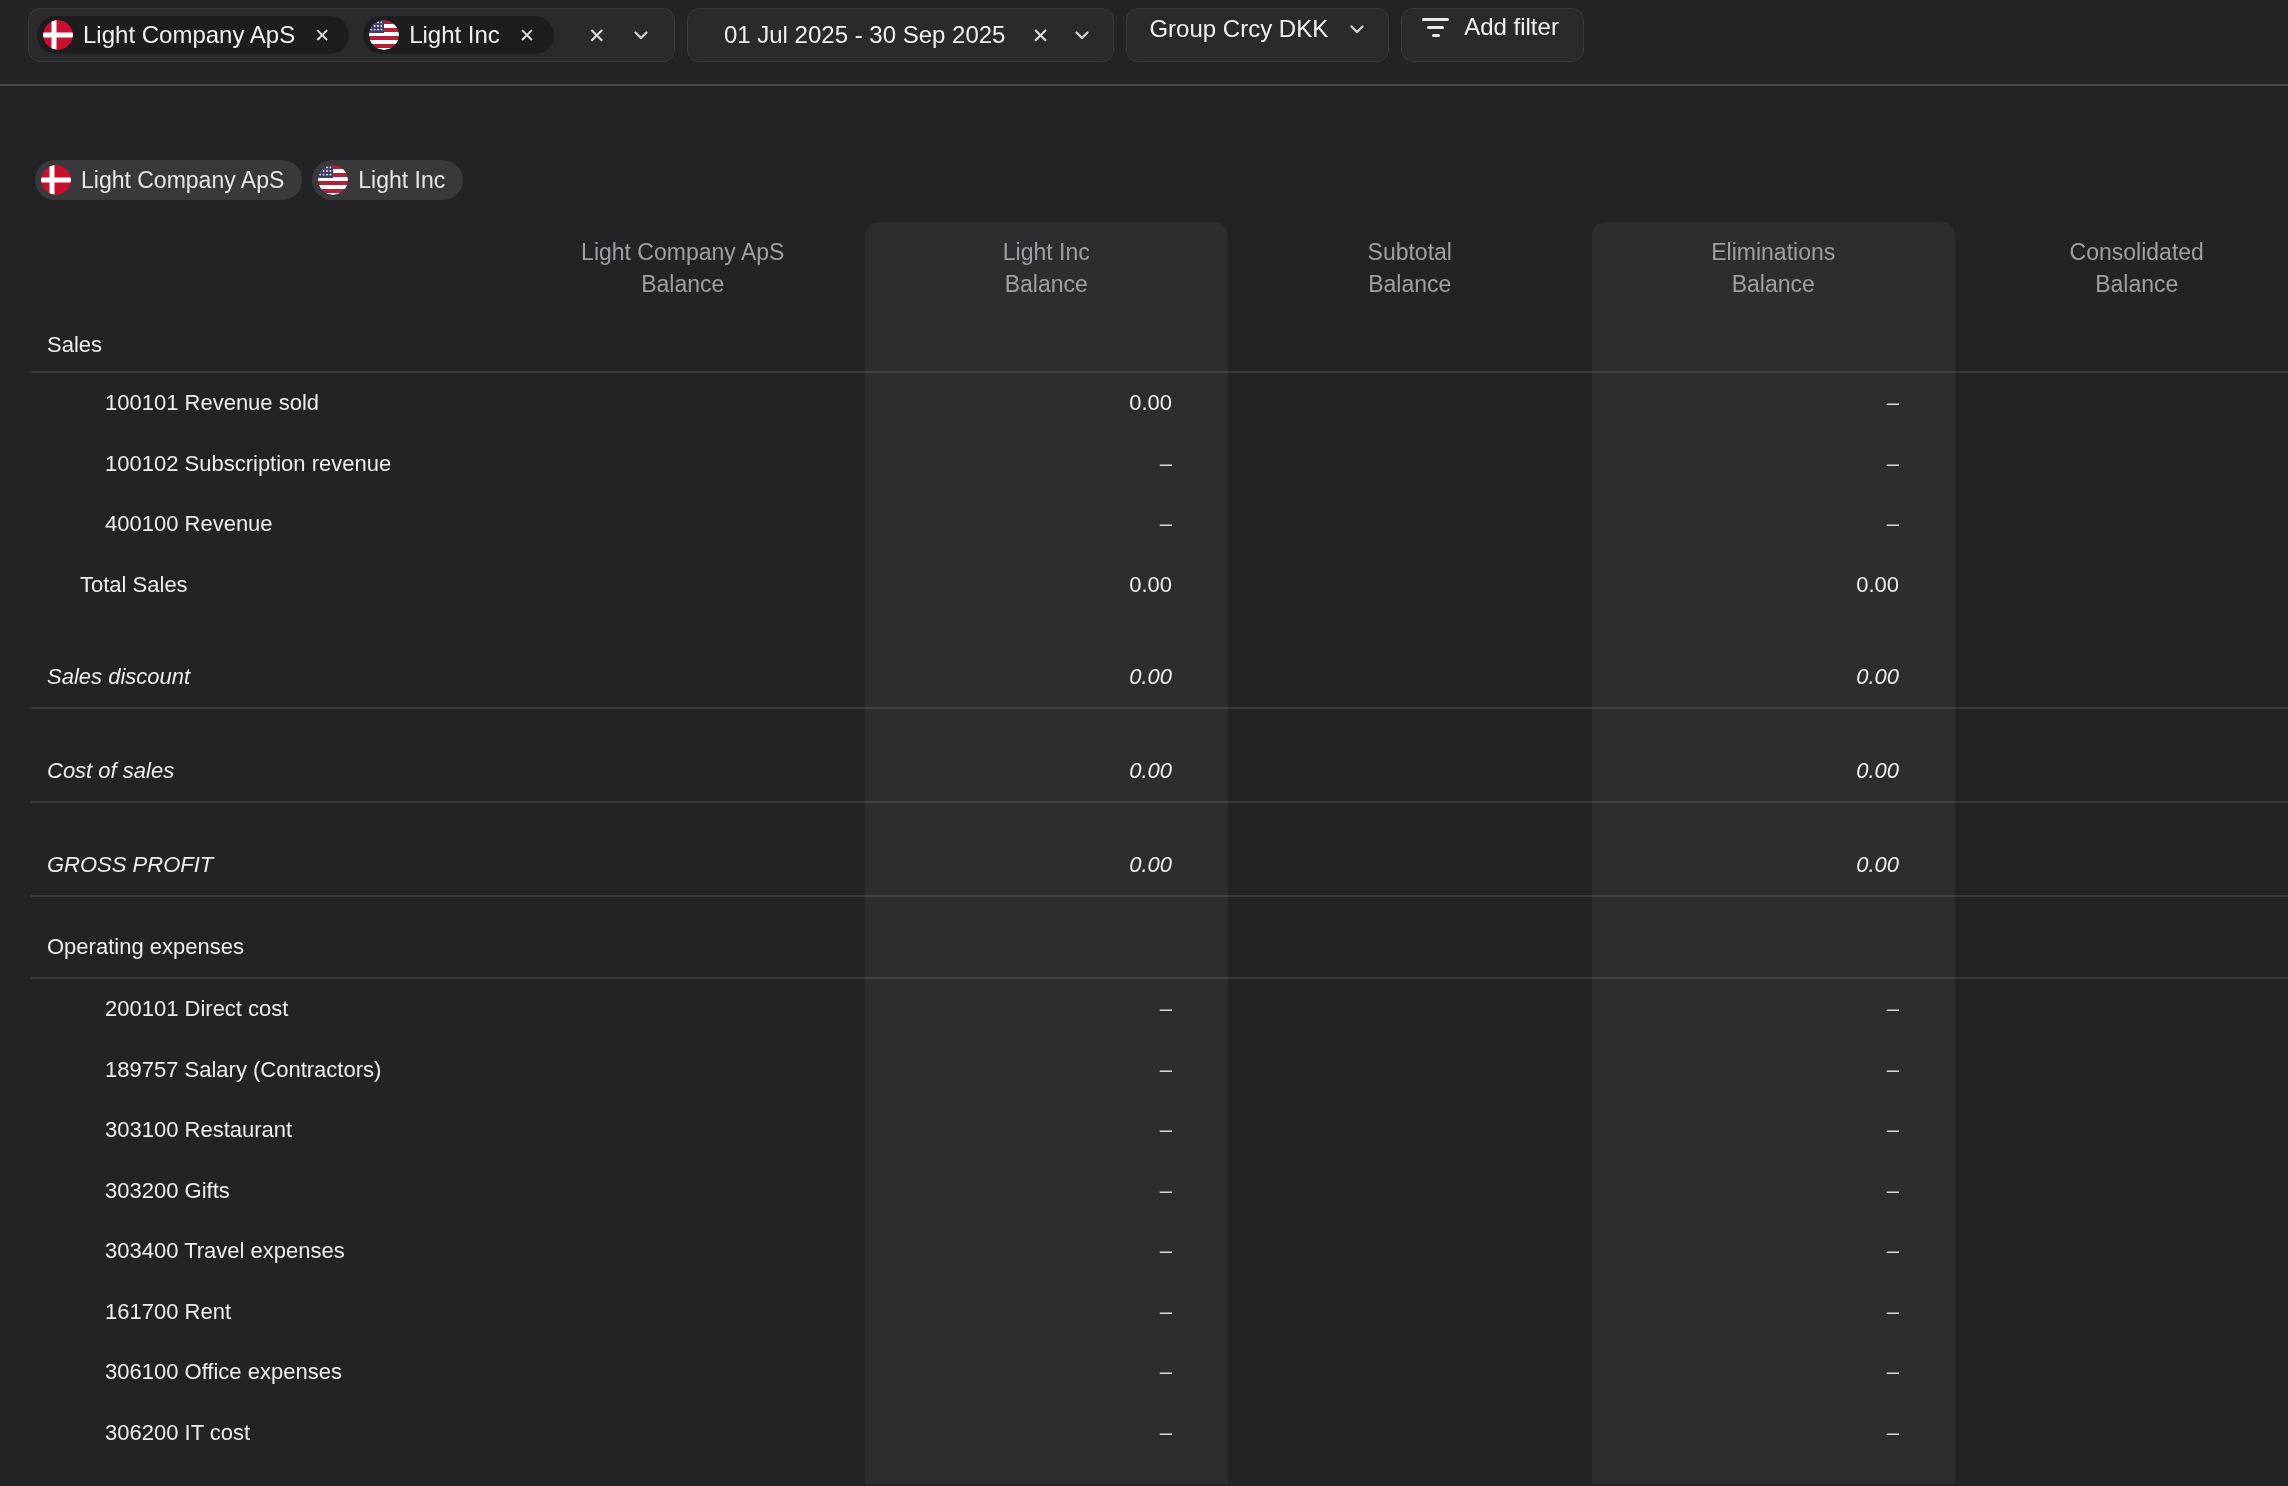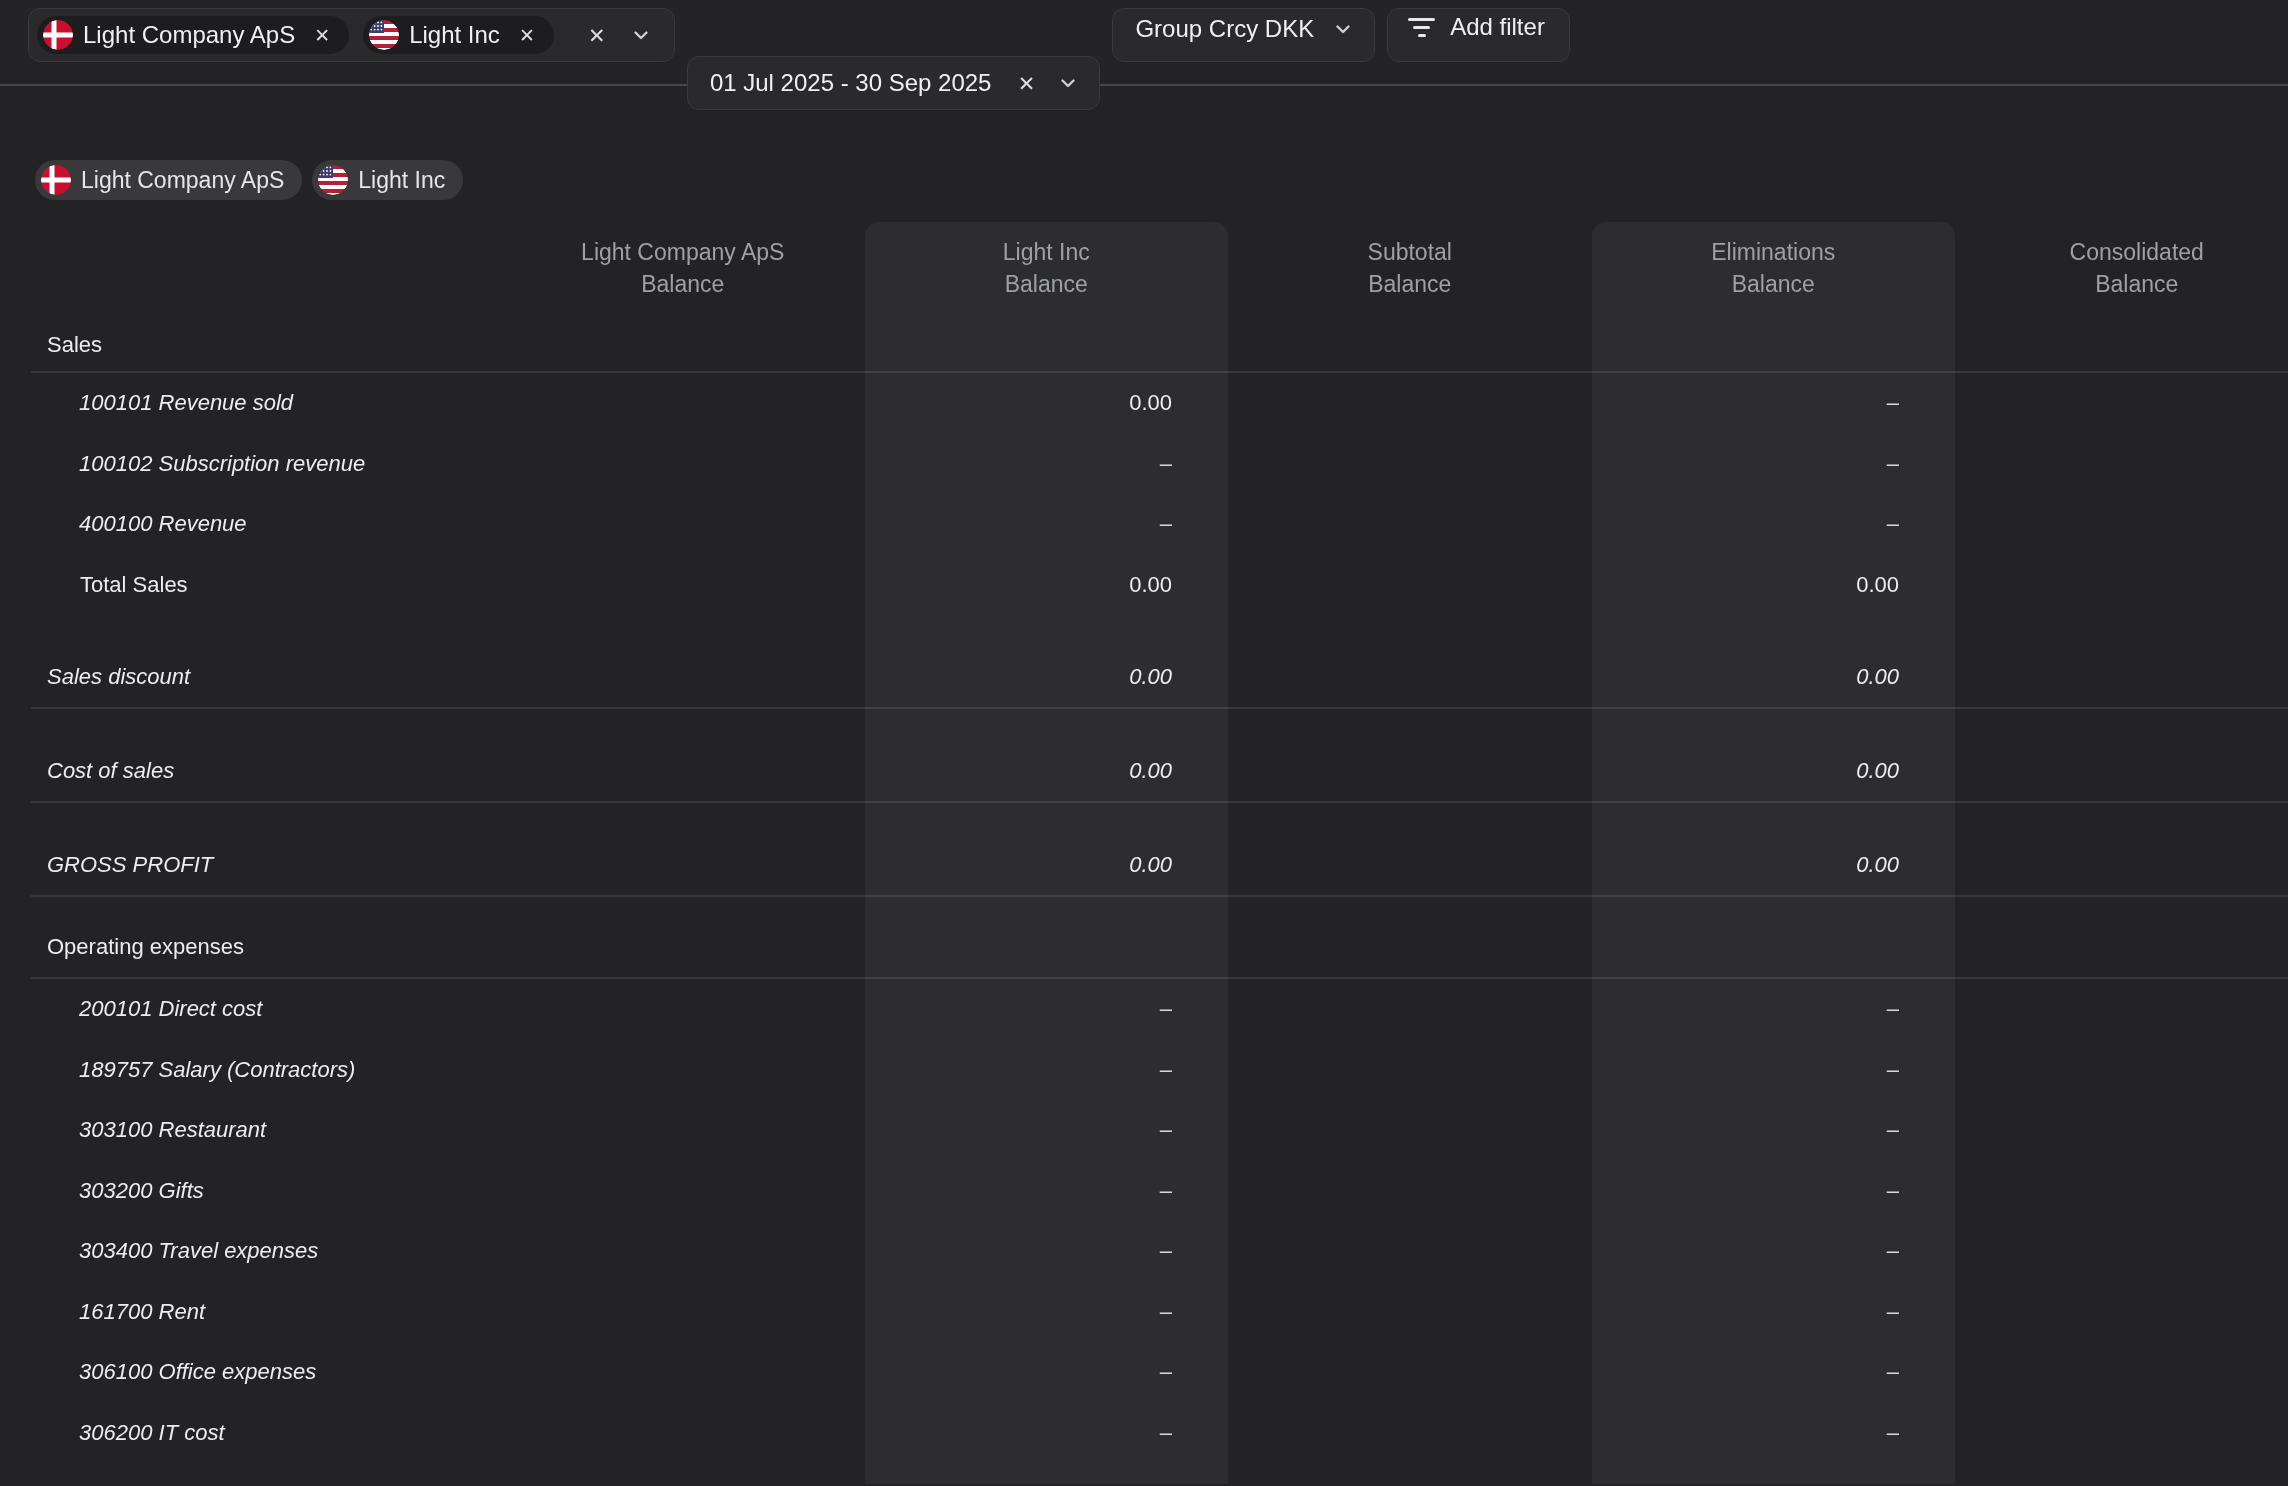--- a/index.html
+++ b/index.html
@@ -47,21 +47,21 @@
   .icon-x{
     font-size:21px;color:#dddddf;line-height:1;
     display:inline-flex;align-items:center;justify-content:center;
     width:26px;height:26px;cursor:pointer;
   }
   .pill .icon-x{margin-left:4px;font-size:19px;}
   .group-x{margin-left:30px;}
   .chev{display:inline-flex;align-items:center;margin-left:18px;}
   .filter-group .chev{margin-left:20px;}
   .flag{width:30px;height:30px;border-radius:50%;overflow:hidden;flex:0 0 auto;display:inline-flex;}
-  .date-control{padding:0 20px 0 22px;margin-top:48px;}
+  .date-control{padding:0 20px 0 36px;}
   .date-control .icon-x{margin-left:22px;}
   .currency-control{padding:0 20px 12px 22px;}
   .add-filter{padding:0 24px 16px 20px;cursor:pointer;}
   .filter-icon{display:inline-flex;flex-direction:column;align-items:center;gap:5px;margin-right:15px;}
   .filter-icon i{display:block;height:3px;border-radius:2px;background:#e8e8ea;}
   .filter-icon .f1{width:27px;}
   .filter-icon .f2{width:17px;}
   .filter-icon .f3{width:8px;}
   
   .content{position:relative;height:1398px;overflow:hidden;}
@@ -87,21 +87,21 @@
   .row{display:flex;align-items:center;font-size:22px;}
   .row .label{width:501px;flex:0 0 auto;color:var(--text-primary);}
   .row .cell{width:363.5px;flex:0 0 auto;text-align:right;padding-right:56px;color:var(--text-primary);}
   .row .cell.dash{color:#d8d8da;}
   .row.section{height:53px;}
   .row.section ~ .row.section, .row.spaced{margin-top:20px;height:60px;}
   .row.account{height:60.5px;}
   .row.total{height:60.5px;}
   .row.summary{margin-top:31px;height:61px;font-style:italic;}
   .row.section .label,.row.summary .label{padding-left:47px;}
-  .row.account .label{padding-left:79px;font-style:italic;}
+  .row.account .label{padding-left:105px;}
   .row.total .label{padding-left:80px;}
   .divider{height:2px;background:var(--divider);margin-left:31px;position:relative;}
 </style>
 </head>
 <body>
 
 <div class="topbar">
 
   <div class="control filter-group">
     <div class="pill-wrap" id="filter-chips">

